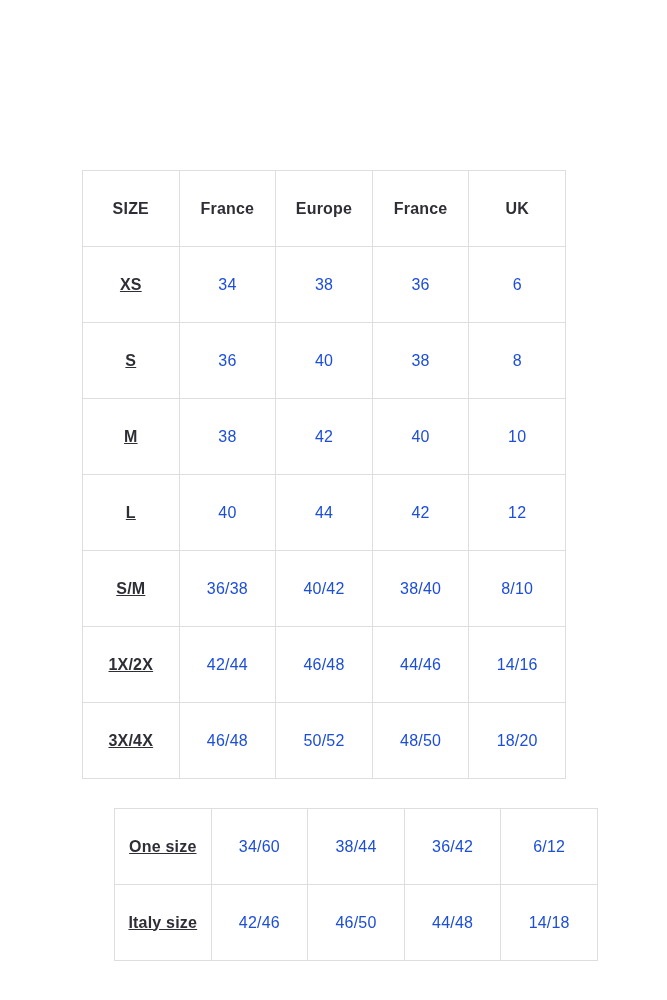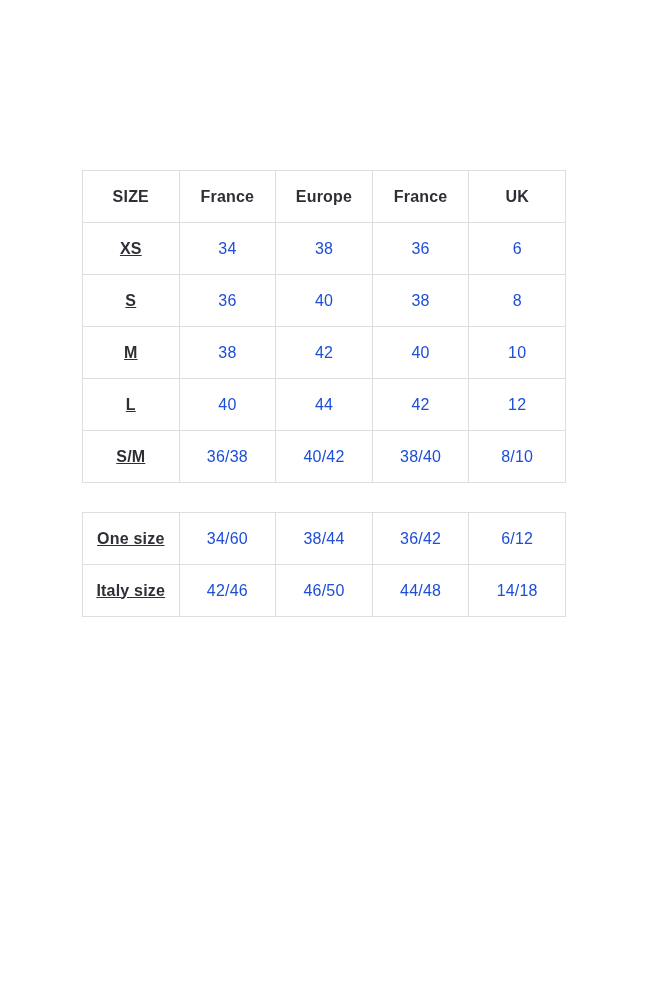--- a/index.html
+++ b/index.html
@@ -28,37 +28,38 @@
     background: #ffffff;
   }
   table.size-table th,
   table.size-table td {
     border: 1px solid #dedede;
     height: 51px;
     text-align: center;
     vertical-align: middle;
     font-size: 16px;
     letter-spacing: 0.2px;
-    padding: 0;
+    padding: 12px;
   }
   table.size-table thead th {
     font-weight: 700;
     color: #2e2e36;
   }
   table.size-table tbody th {
     font-weight: 700;
     color: #2e2e36;
     text-decoration: underline;
   }
   table.size-table td {
     font-weight: 400;
     color: #1d4ed8;
   }
   table.size-table.secondary {
     margin-top: 29px;
+    margin-left: 32px;
   }
 </style>
 </head>
 <body>
 
 <div class="page">
   <div class="tables-wrap">
 
     <table class="size-table">
       <thead>
@@ -99,20 +100,34 @@
             <td>42</td>
             <td>12</td>
           </tr>
           <tr>
             <th scope="row">S/M</th>
             <td>36/38</td>
             <td>40/42</td>
             <td>38/40</td>
             <td>8/10</td>
           </tr>
+          <tr>
+            <th scope="row">1X/2X</th>
+            <td>42/44</td>
+            <td>46/48</td>
+            <td>44/46</td>
+            <td>14/16</td>
+          </tr>
+          <tr>
+            <th scope="row">3X/4X</th>
+            <td>46/48</td>
+            <td>50/52</td>
+            <td>48/50</td>
+            <td>18/20</td>
+          </tr>
         </tbody>
     </table>
 
     <table class="size-table secondary">
       <tbody>
           <tr>
             <th scope="row">One size</th>
             <td>34/60</td>
             <td>38/44</td>
             <td>36/42</td>

